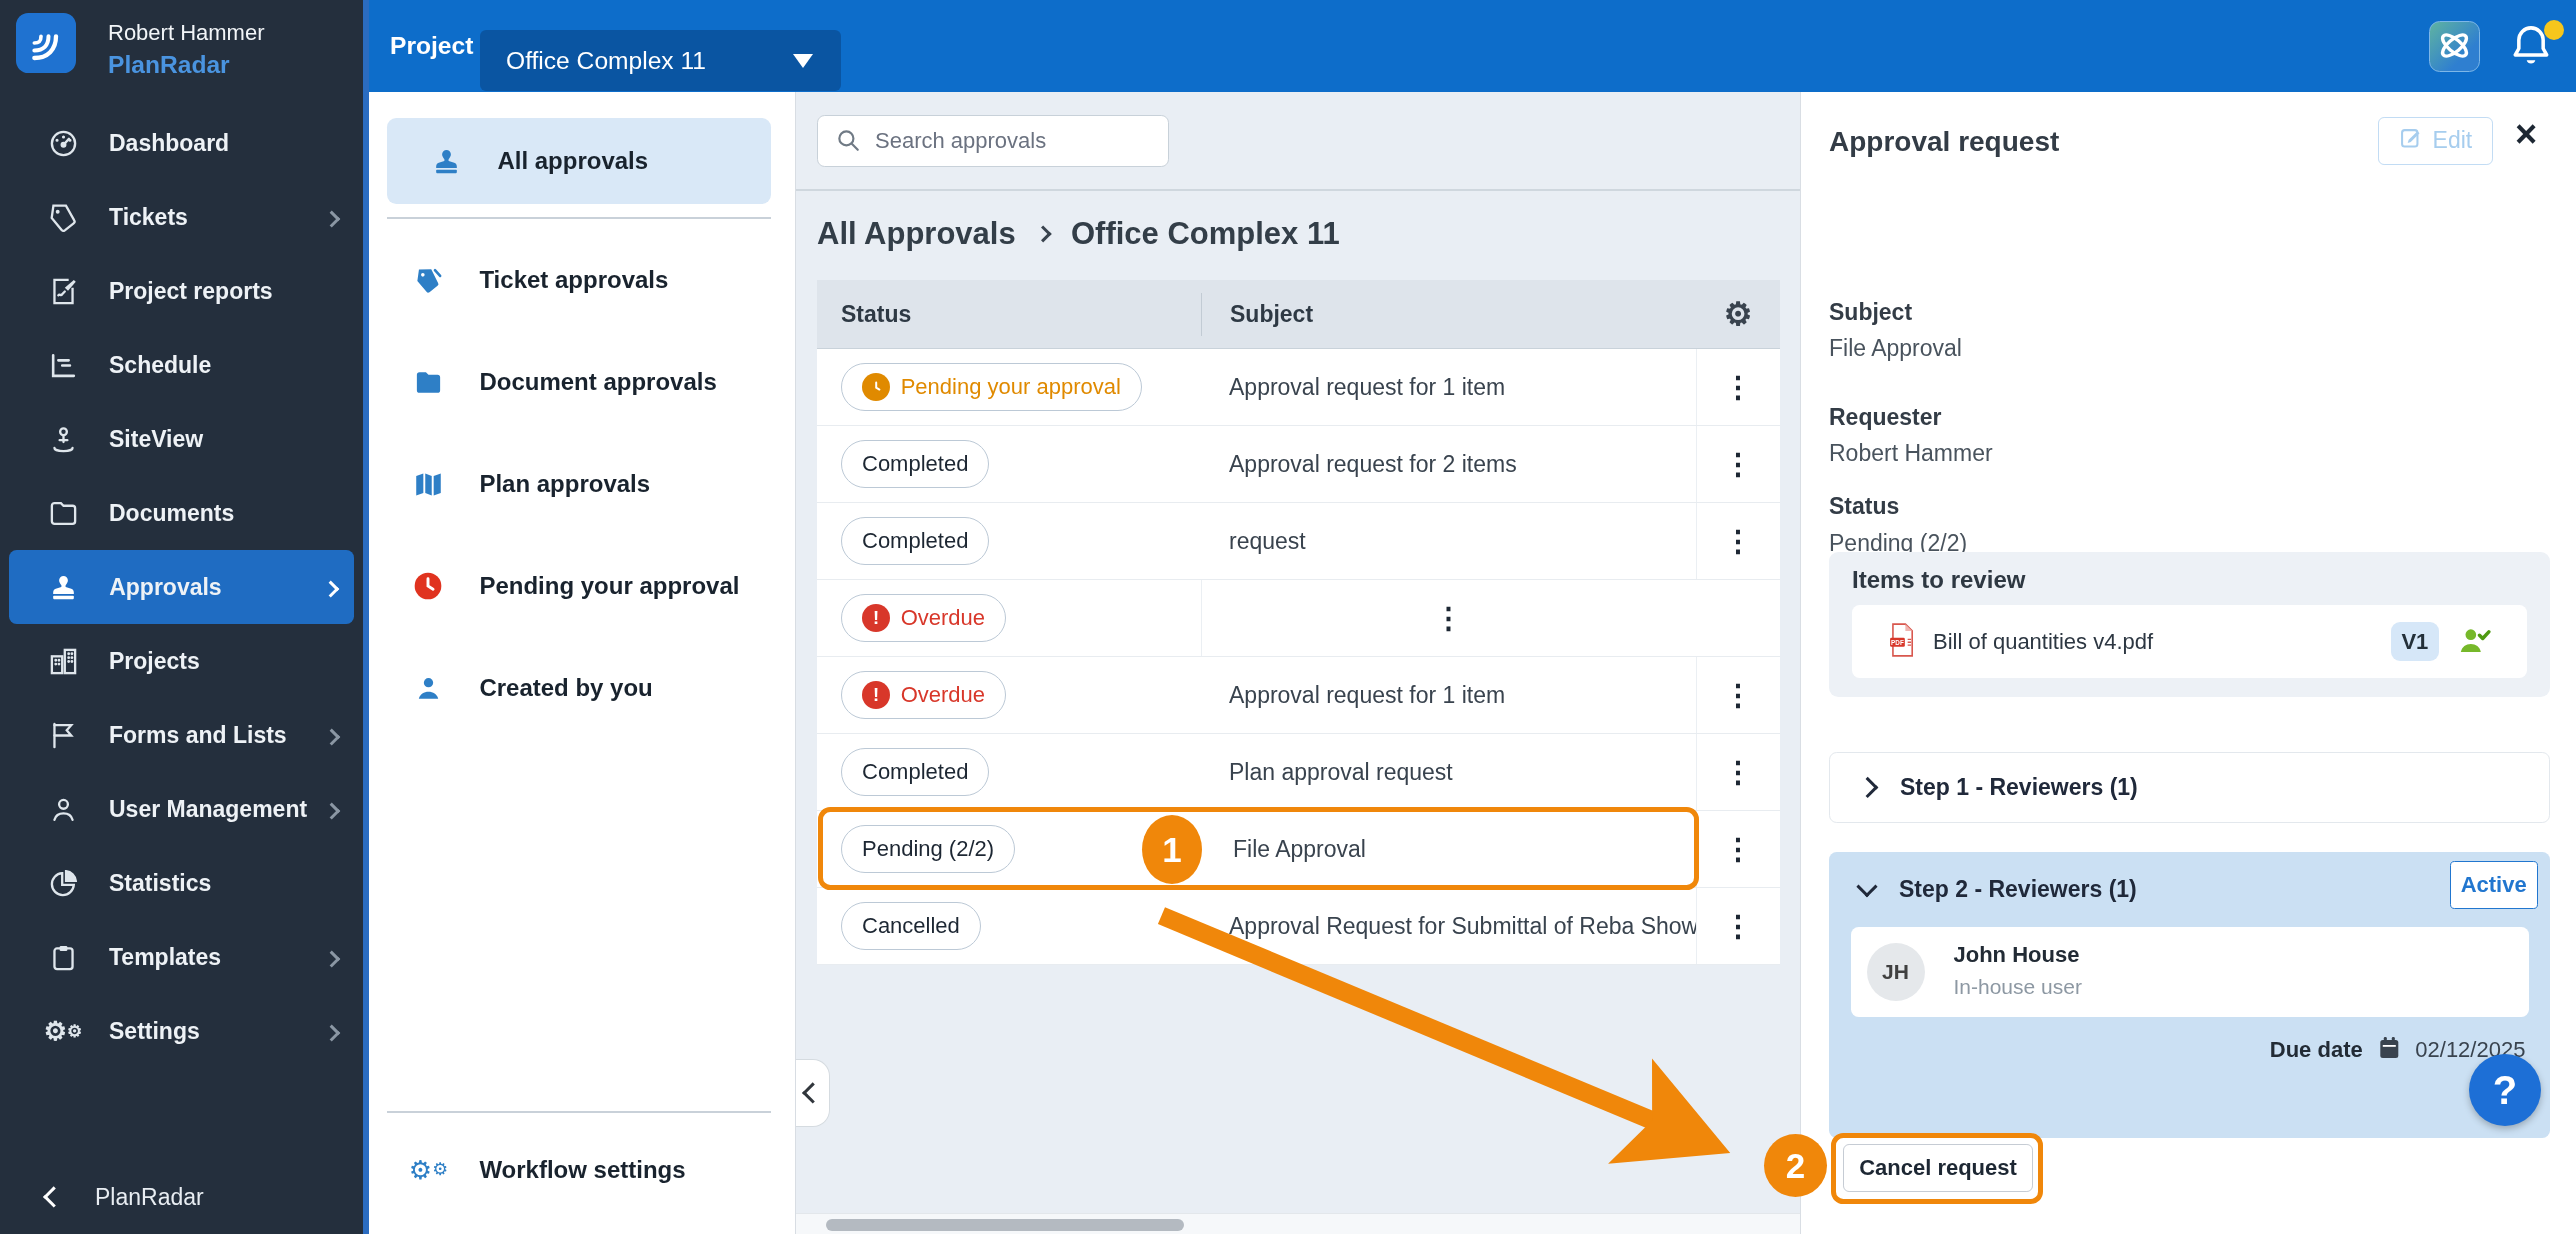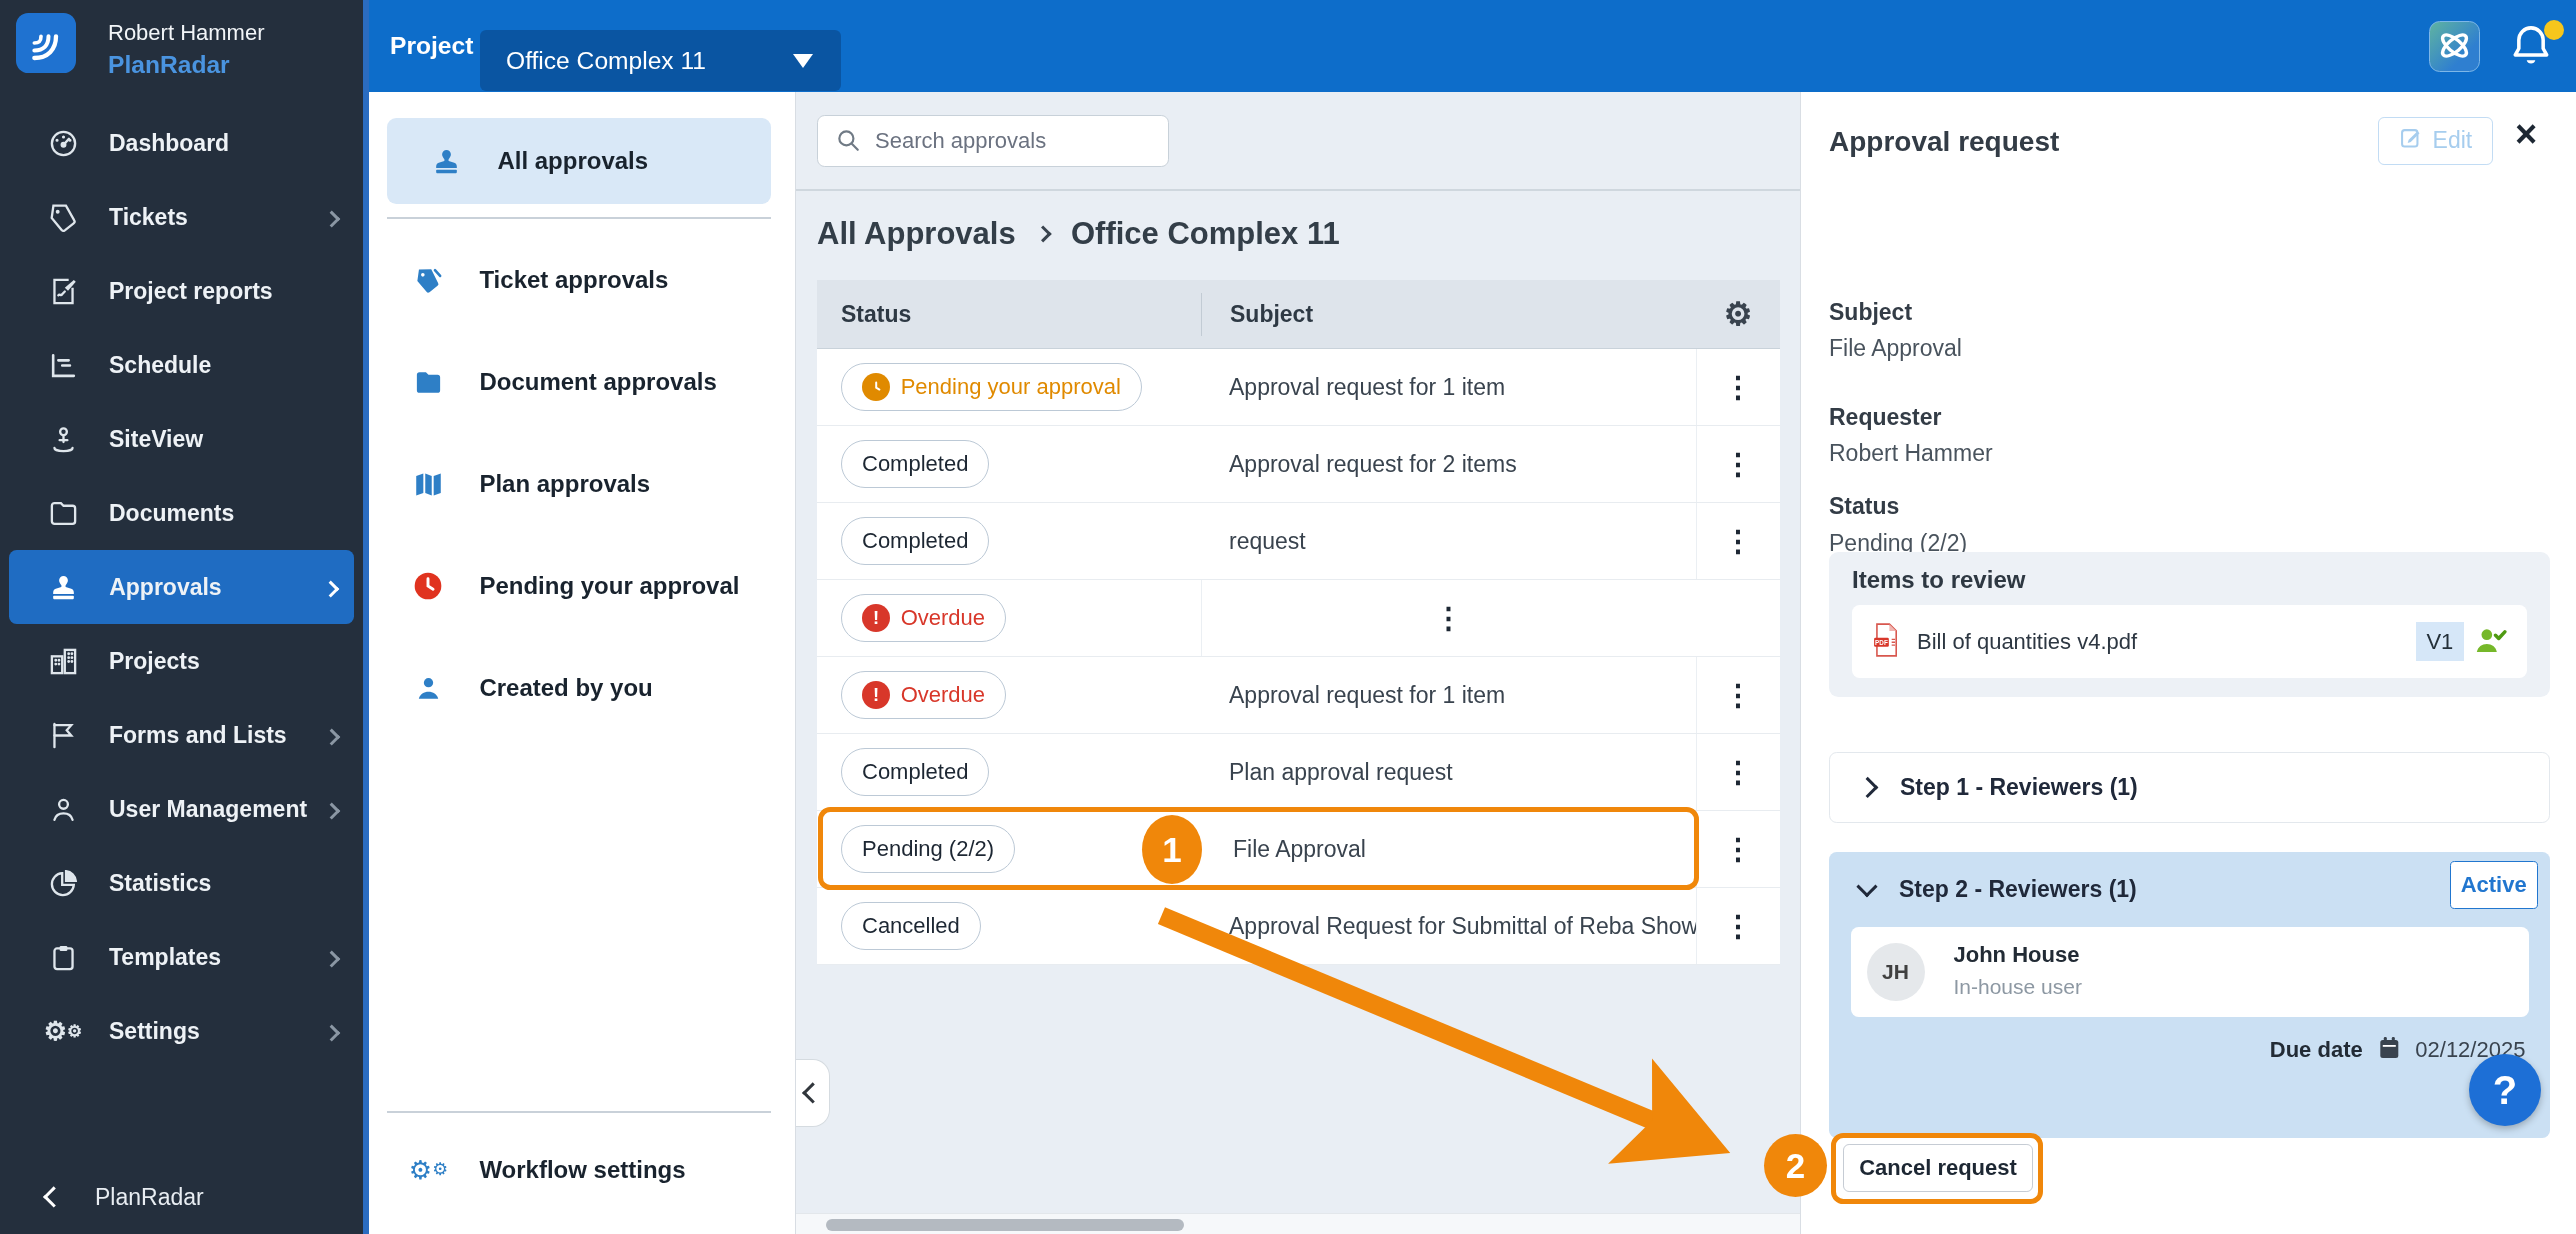--- a/index.html
+++ b/index.html
@@ -80,23 +80,23 @@
 
   
   #rightpanel { left:1800px; top:92px; width:776px; height:1142px; background:#fff; border-left:1.5px solid #d9dee4; z-index:3; }
   .ptitle { position:absolute; left:28px; top:34px; font-size:28px; font-weight:700; color:#333c46; }
   .editbtn { position:absolute; left:577px; top:24.6px; width:115px; height:48px; border:1.5px solid #c2dcf4; border-radius:6.1px; background:#fff; color:#a6cdee; font-size:23px; display:flex; align-items:center; justify-content:center; gap:9.2px; }
   .closex { position:absolute; left:714px; top:23px; font-size:38px; font-weight:700; color:#1d2733; line-height:1; }
   .flabel { position:absolute; left:28px; font-size:23px; font-weight:700; color:#333c46; }
   .fvalue { position:absolute; left:28px; font-size:23px; color:#49535d; }
   .itemscard { position:absolute; left:28px; top:460px; width:721px; height:145px; background:#edf1f6; border-radius:9.2px; }
   .itemscard .ictitle { position:absolute; left:23px; top:14px; font-size:24px; font-weight:700; color:#2e3842; }
-  .filerow { position:absolute; left:23px; top:53px; width:675px; height:73px; background:#fff; border-radius:7.7px; display:flex; align-items:center; padding:0 20px; }
+  .filerow { position:absolute; left:23px; top:53px; width:675px; height:73px; background:#fff; border-radius:7.7px; display:flex; align-items:center; padding:0 36px; }
   .filename { font-size:22px; color:#2d3742; margin-left:17px; flex:1; }
-  .vbadge { background:#d6e7f8; color:#243039; font-size:22px; border-radius:0; padding:6.1px 10.7px; margin-right:8px; }
+  .vbadge { background:#d6e7f8; color:#243039; font-size:22px; border-radius:9px; padding:6.1px 10.7px; margin-right:17px;font-weight:bold; }
   .stepcard1 { position:absolute; left:28px; top:660px; width:721px; height:71px; background:#fff; border:1.5px solid #e3e8ed; border-radius:7.7px; display:flex; align-items:center; padding-left:30px; color:#20293a; }
   .steplabel { font-size:23px; font-weight:700; color:#20293a; margin-left:24.6px; }
   .stepcard2 { position:absolute; left:28px; top:760px; width:721px; height:286px; background:#cbe0f3; border-radius:7.7px; }
   .s2head { position:absolute; left:30px; top:10.7px; height:54px; display:flex; align-items:center; color:#20293a; }
   .activebadge { position:absolute; right:12.3px; top:9.2px; width:88px; height:48px; background:#fff; border:1.5px solid #2176cf; border-radius:4.6px; color:#2176cf; font-size:22px; font-weight:700; display:flex; align-items:center; justify-content:center; }
   .reviewercard { position:absolute; left:21.5px; top:75px; width:678px; height:90px; background:#fff; border-radius:7.7px; }
   .avatar { position:absolute; left:16px; top:16px; width:58px; height:58px; border-radius:50%; background:#e5e8eb; color:#404040; font-size:21px; font-weight:600; display:flex; align-items:center; justify-content:center; }
   .rname { position:absolute; left:103px; top:15.4px; font-size:22px; font-weight:700; color:#222b35; }
   .rtype { position:absolute; left:103px; top:48px; font-size:21px; color:#8d98a3; }
   .duerow { position:absolute; right:24.6px; top:183px; display:flex; align-items:center; gap:14px; }

